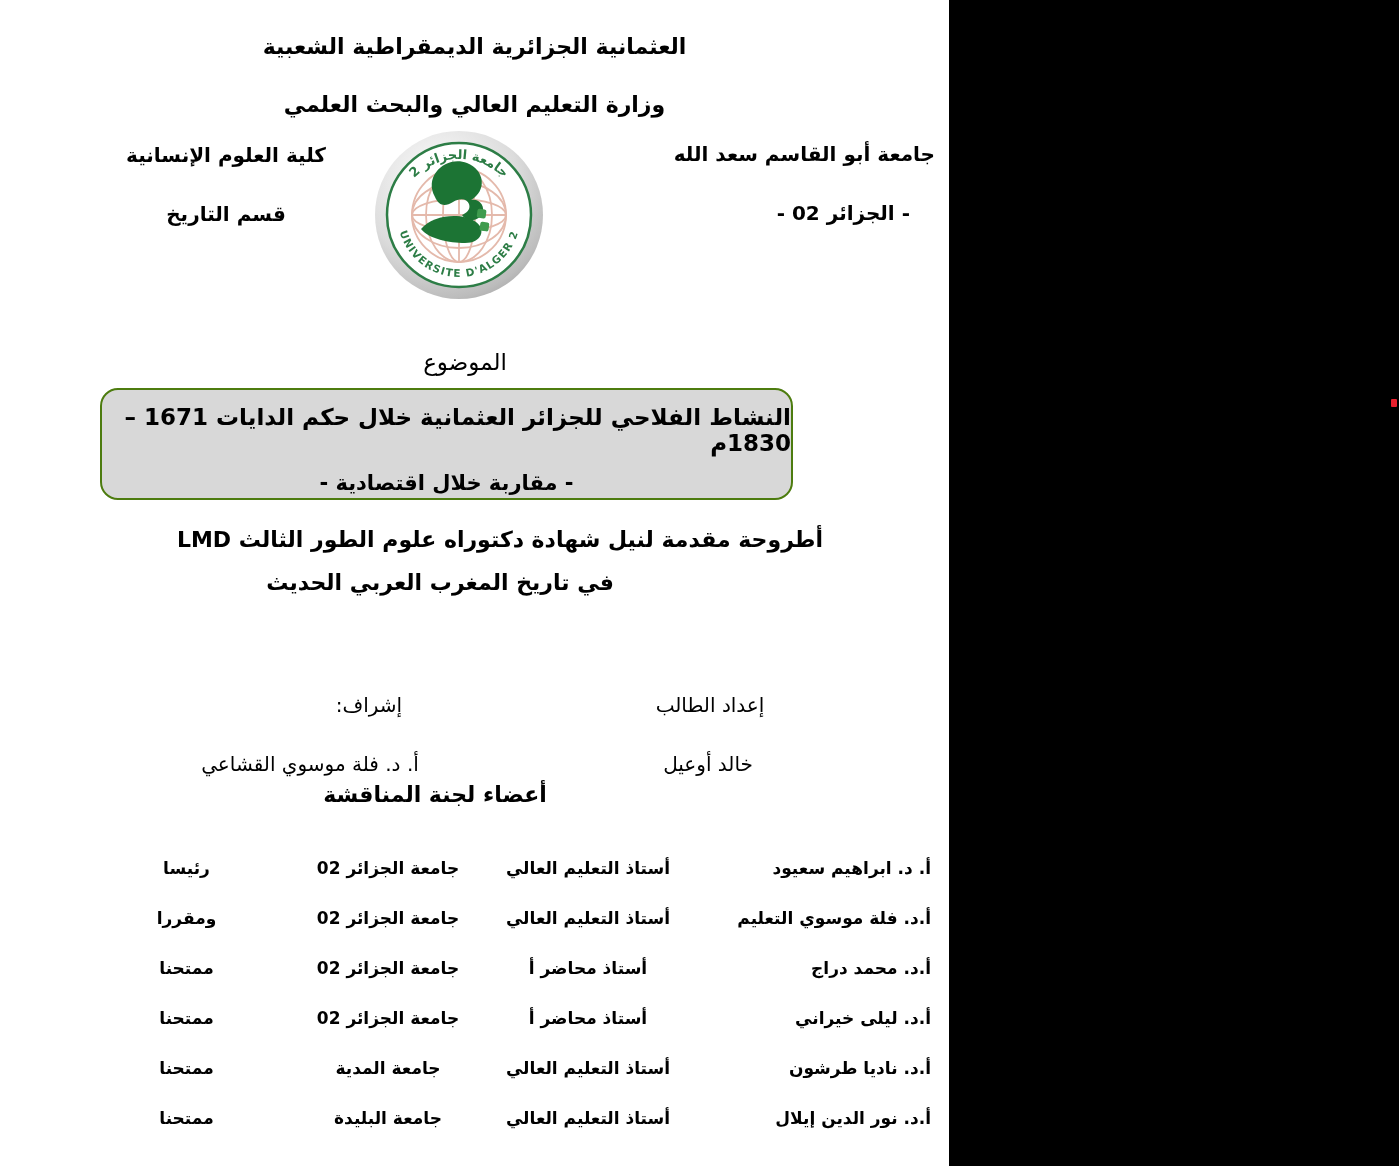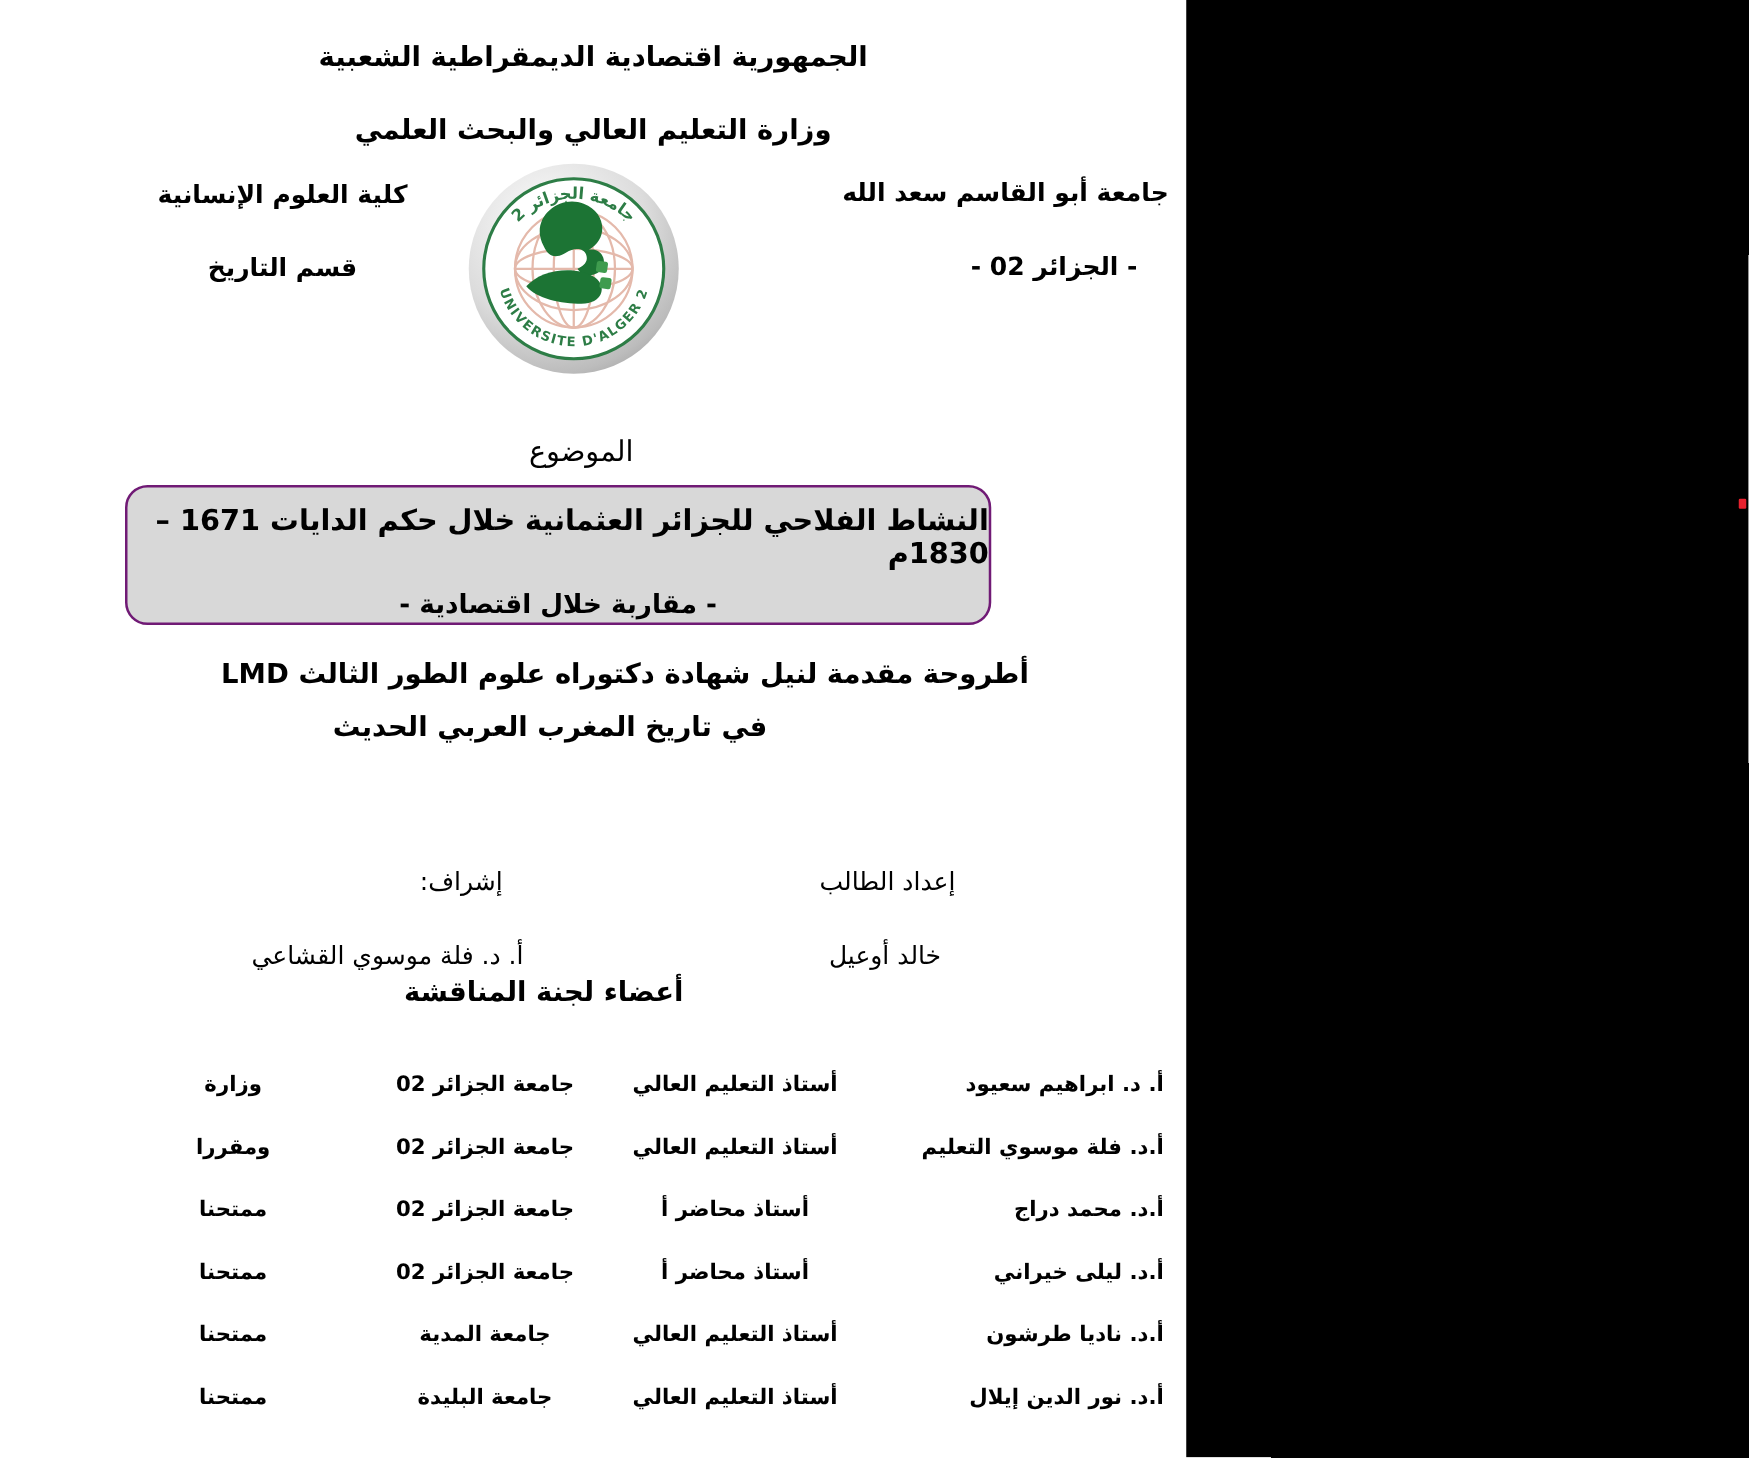--- a/index.html
+++ b/index.html
@@ -30,21 +30,21 @@
   #uni-dept{top:202px;}
 
   
   #logo{left:373px;top:129px;width:172px;height:172px;}
 
   
   #subject-label{left:100px;top:349px;width:730px;font-size:23px;font-weight:normal;text-align:center;}
   #subject-box{
     left:100px;top:388px;width:693px;height:112px;
     background:#d8d8d8;
-    border:2px solid #701a75;
+    border:2px solid #4d7c0f;
     border-radius:18px;
     display:flex;flex-direction:column;align-items:center;
     box-sizing:border-box;
   }
   #subject-line1{margin-top:14px;font-size:23px;font-weight:bold;}
   #subject-line2{margin-top:15px;font-size:21px;font-weight:bold;}
 
   
   #thesis-line1{left:60px;top:527px;width:880px;font-size:22px;font-weight:bold;text-align:center;}
   #thesis-line2{left:0px;top:570px;width:880px;font-size:22px;font-weight:bold;text-align:center;}
@@ -81,21 +81,21 @@
     left:1391px;top:399px;width:6px;height:8px;
     background:#e8212e;
     border-radius:1px;
   }
 </style>
 </head>
 <body>
 
 <div id="page">
 
-  <div id="hdr1" class="abs hdr" dir="rtl">الجمهورية اقتصادية الديمقراطية الشعبية</div>
+  <div id="hdr1" class="abs hdr" dir="rtl">العثمانية الجزائرية الديمقراطية الشعبية</div>
   <div id="hdr2" class="abs hdr" dir="rtl">وزارة التعليم العالي والبحث العلمي</div>
 
   <div id="uni-name" class="abs uni-right" dir="rtl">جامعة أبو القاسم سعد الله</div>
   <div id="uni-campus" class="abs uni-right" dir="rtl">-  الجزائر 02  -</div>
   <div id="uni-faculty" class="abs uni-left" dir="rtl">كلية العلوم الإنسانية</div>
   <div id="uni-dept" class="abs uni-left" dir="rtl">قسم التاريخ</div>
 
   <svg id="logo" class="abs" viewBox="-86 -86 172 172" aria-hidden="true">
     <defs>
       <radialGradient id="rim" cx="38%" cy="30%" r="85%">
@@ -145,21 +145,21 @@
   <div id="supervisor-label" class="abs prep" dir="rtl">إشراف:</div>
   <div id="student-name" class="abs prep" dir="rtl">خالد أوعيل</div>
   <div id="supervisor-name" class="abs prep" dir="rtl">أ. د. فلة موسوي القشاعي</div>
 
   <div id="committee-heading" class="abs" dir="rtl">أعضاء لجنة المناقشة</div>
   <div id="committee-table" class="abs">
   <div class="c-row">
     <div class="c-name">أ. د. ابراهيم سعيود</div>
     <div class="c-rank">أستاذ التعليم العالي</div>
     <div class="c-univ">جامعة الجزائر 02</div>
-    <div class="c-role">وزارة</div>
+    <div class="c-role">رئيسا</div>
   </div>
 
   <div class="c-row">
     <div class="c-name">أ.د. فلة موسوي التعليم</div>
     <div class="c-rank">أستاذ التعليم العالي</div>
     <div class="c-univ">جامعة الجزائر 02</div>
     <div class="c-role">ومقررا</div>
   </div>
 
   <div class="c-row">

